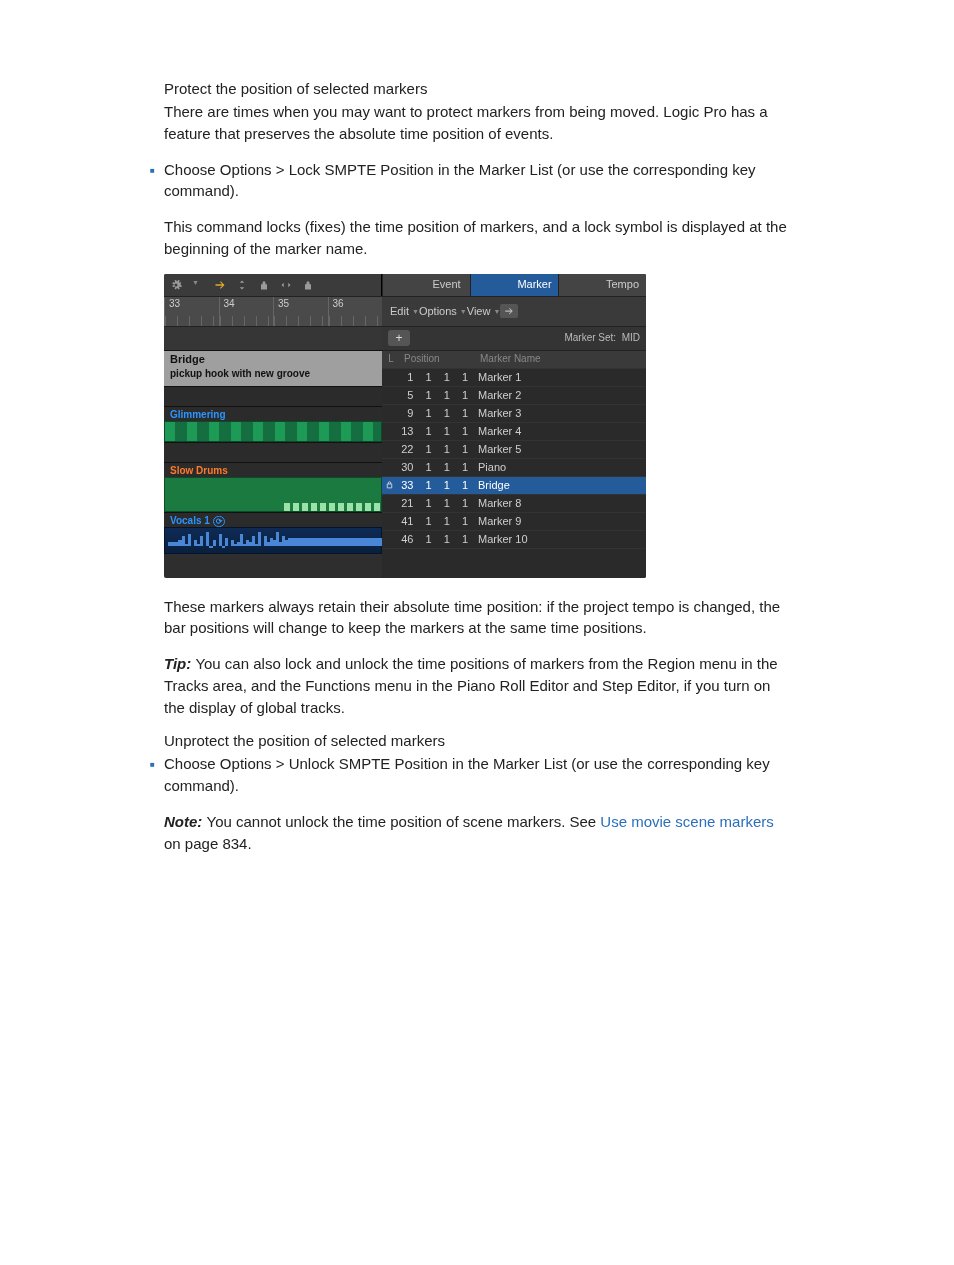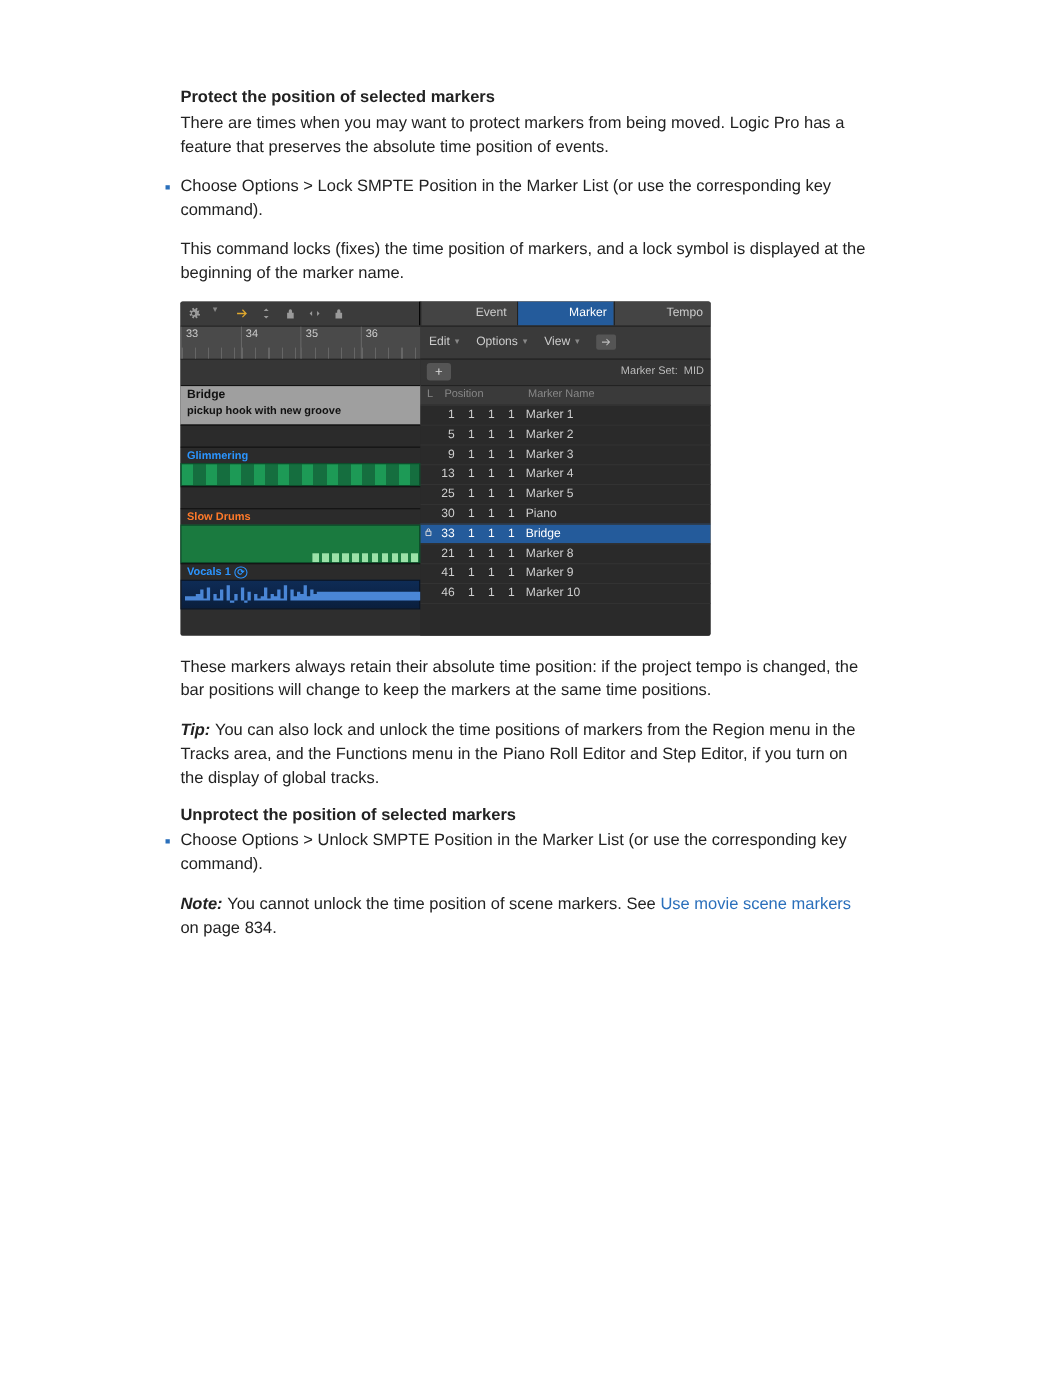--- a/index.html
+++ b/index.html
@@ -14,21 +14,21 @@
     min-height: 1265px;
     box-sizing: border-box;
     padding: 80px 114px 40px 114px;
     position: relative;
   }
   .content {
     margin-left: 50px;
     max-width: 624px;
   }
   .headline {
-    font-weight: 700;
+    font-weight: 400;
     margin-bottom: 4px;
   }
   p {
     margin: 0 0 14px 0;
     line-height: 1.45;
   }
   ul.square {
     list-style: none;
     margin: 0 0 14px -14px;
     padding: 0;
@@ -140,21 +140,20 @@
     left: 0;
     right: 0;
     height: 10px;
     background: repeating-linear-gradient(to right, #666 0 1px, transparent 1px 12px);
   }
   .menu-row {
     height: 30px;
     display: flex;
     align-items: center;
     padding: 0 8px;
-    gap: 14px;
     background: #3a3a3a;
     border-top: 1px solid #222;
     font-size: 11px;
     color: #ccc;
   }
   .menu-row .mitem { display: inline-flex; align-items: center; gap: 3px; }
   .tri { font-size: 7px; color: #888; }
   .menu-row .mbtn {
     width: 18px;
     height: 14px;
@@ -468,21 +467,21 @@
                   <span>13</span>
                   <span>1</span>
                   <span>1</span>
                   <span>1</span>
                 </div>
                 <div class="col-name">Marker 4</div>
               </div>
               <div class="mrow">
                 <div class="col-L"></div>
                 <div class="poscells">
-                  <span>25</span>
+                  <span>22</span>
                   <span>1</span>
                   <span>1</span>
                   <span>1</span>
                 </div>
                 <div class="col-name">Marker 5</div>
               </div>
               <div class="mrow">
                 <div class="col-L"></div>
                 <div class="poscells">
                   <span>30</span>

